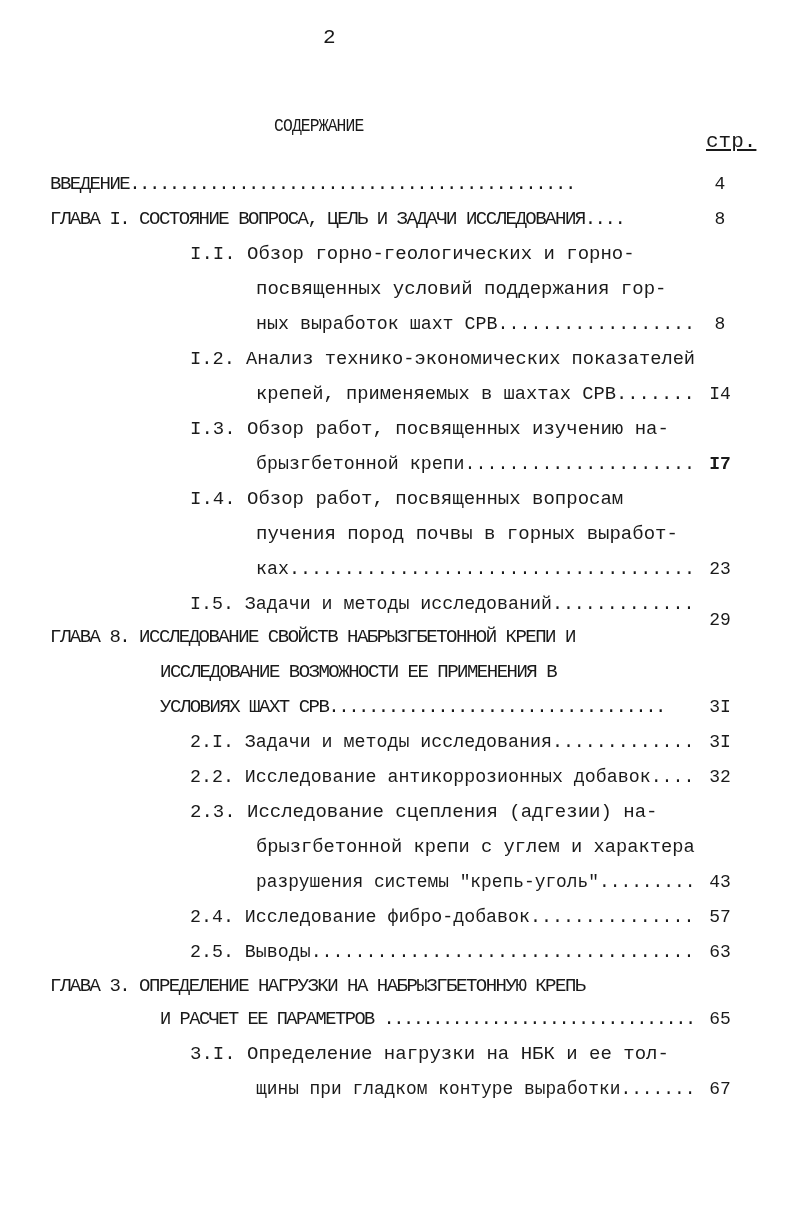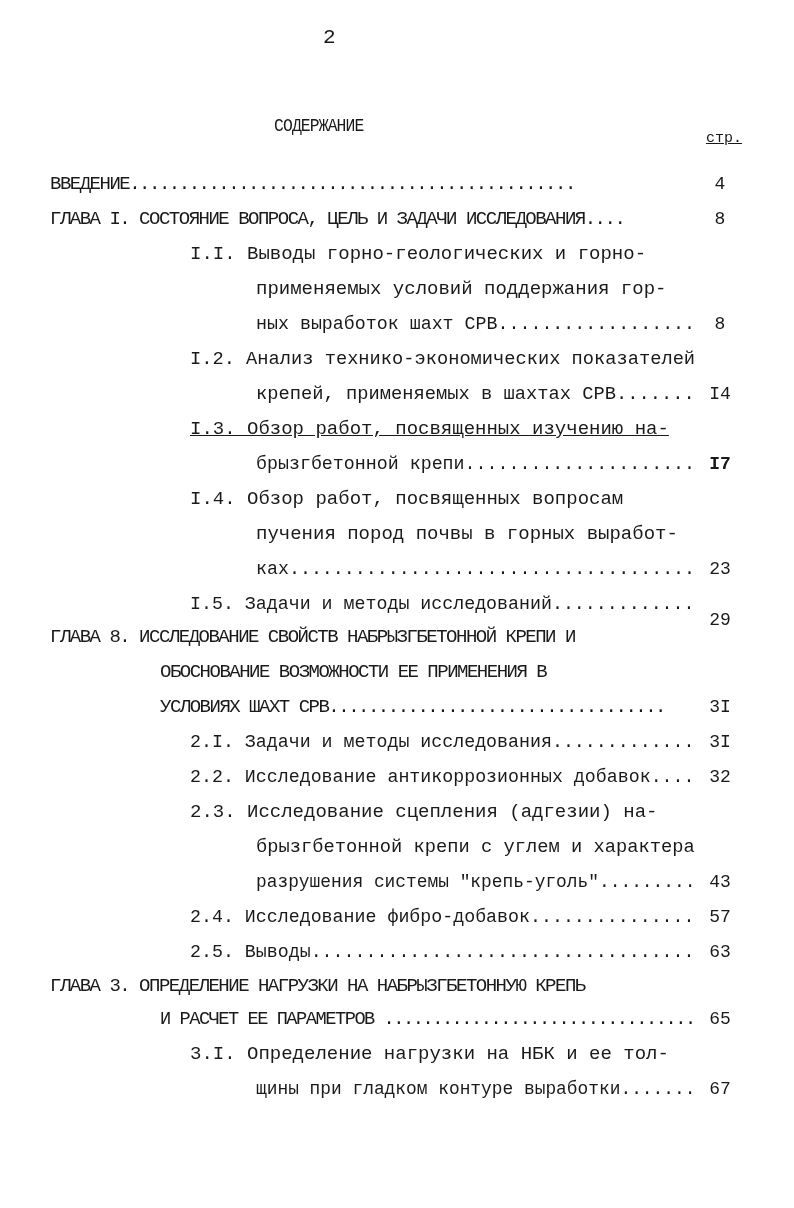--- a/index.html
+++ b/index.html
@@ -1,53 +1,53 @@
 <!DOCTYPE html>
 <html><head>
 <meta charset="utf-8">
 <style>
   html, body { margin: 0; padding: 0; background: #ffffff; }
   body { width: 794px; height: 1208px; position: relative; overflow: hidden;
          font-family: "Liberation Mono", "DejaVu Sans Mono", monospace; color: #1a1a1a; }
   .pg { position: absolute; left: 323px; top: 26px; font-size: 21px; }
   .title { position: absolute; left: 274px; top: 115px; font-size: 19px; letter-spacing: -1px; transform: scaleX(0.86); transform-origin: left; }
-  .str { position: absolute; left: 706px; top: 130px; font-size: 15px; text-decoration: underline; }
+  .str { position: absolute; left: 706px; top: 130px; font-size: 21px; text-decoration: underline; }
   .line { position: absolute; font-size: 19px; white-space: nowrap; height: 28px; line-height: 28px; }
   .caps { letter-spacing: -1.5px; }
   .num { position: absolute; font-size: 18px; left: 700px; width: 40px; text-align: center; height: 28px; line-height: 28px; }
 </style>
 </head>
 <body>
 
 <div class="pg">2</div>
 <div class="title">СОДЕРЖАНИЕ</div>
 <div class="str">стр.</div>
 <div id="toc">
     <div class="line caps" style="left: 50px; top: 170px;">ВВЕДЕНИЕ.............................................</div>
     <div class="num" style="top: 170px;">4</div>
     <div class="line caps" style="left: 50px; top: 205px;">ГЛАВА I.  СОСТОЯНИЕ ВОПРОСА, ЦЕЛЬ И ЗАДАЧИ ИССЛЕДОВАНИЯ....</div>
     <div class="num" style="top: 205px;">8</div>
-    <div class="line" style="left: 190px; top: 240px;">I.I.  Выводы горно-геологических и горно-</div>
-    <div class="line" style="left: 256px; top: 275px;">применяемых условий поддержания гор-</div>
+    <div class="line" style="left: 190px; top: 240px;">I.I.  Обзор горно-геологических и горно-</div>
+    <div class="line" style="left: 256px; top: 275px;">посвященных условий поддержания гор-</div>
     <div class="line" style="left: 256px; top: 310px; transform: scaleX(0.962719); transform-origin: left center;">ных выработок шахт СРВ..................</div>
     <div class="num" style="top: 310px;">8</div>
     <div class="line" style="left: 190px; top: 345px; transform: scaleX(0.984405); transform-origin: left center;">I.2.  Анализ технико-экономических показателей</div>
     <div class="line" style="left: 256px; top: 380px; transform: scaleX(0.986517); transform-origin: left center;">крепей, применяемых в шахтах СРВ.......</div>
     <div class="num" style="top: 380px;">I4</div>
-    <div class="line" style="left: 190px; top: 415px; text-decoration: underline;">I.3.  Обзор работ, посвященных изучению на-</div>
+    <div class="line" style="left: 190px; top: 415px;">I.3.  Обзор работ, посвященных изучению на-</div>
     <div class="line" style="left: 256px; top: 450px; transform: scaleX(0.962719); transform-origin: left center;">брызгбетонной крепи.....................</div>
     <div class="num" style="top: 450px; font-weight: bold;">I7</div>
     <div class="line" style="left: 190px; top: 485px; text-align: right;">I.4.  Обзор работ, посвященных вопросам</div>
     <div class="line" style="left: 256px; top: 520px;">пучения пород почвы в горных выработ-</div>
     <div class="line" style="left: 256px; top: 555px; transform: scaleX(0.962719); transform-origin: left center;">ках.....................................</div>
     <div class="num" style="top: 555px;">23</div>
     <div class="line" style="left: 190px; top: 590px; transform: scaleX(0.961905); transform-origin: left center;">I.5.  Задачи и методы исследований.............</div>
     <div class="num" style="top: 590px; margin-top: 16px;">29</div>
     <div class="line caps" style="left: 50px; top: 623px;">ГЛАВА 8.  ИССЛЕДОВАНИЕ СВОЙСТВ НАБРЫЗГБЕТОННОЙ КРЕПИ И</div>
-    <div class="line caps" style="left: 160px; top: 658px;">ОБОСНОВАНИЕ ВОЗМОЖНОСТИ ЕЕ ПРИМЕНЕНИЯ В</div>
+    <div class="line caps" style="left: 160px; top: 658px;">ИССЛЕДОВАНИЕ ВОЗМОЖНОСТИ ЕЕ ПРИМЕНЕНИЯ В</div>
     <div class="line caps" style="left: 160px; top: 693px; text-align: center;">УСЛОВИЯХ ШАХТ СРВ..................................</div>
     <div class="num" style="top: 693px;">3I</div>
     <div class="line" style="left: 190px; top: 728px; transform: scaleX(0.961905); transform-origin: left center;">2.I.  Задачи и методы исследования.............</div>
     <div class="num" style="top: 728px;">3I</div>
     <div class="line" style="left: 190px; top: 763px; transform: scaleX(0.961905); transform-origin: left center;">2.2.  Исследование антикоррозионных добавок....</div>
     <div class="num" style="top: 763px;">32</div>
     <div class="line" style="left: 190px; top: 798px;">2.3.  Исследование сцепления (адгезии) на-</div>
     <div class="line" style="left: 256px; top: 833px; transform: scaleX(0.986517); transform-origin: left center;">брызгбетонной крепи с углем и характера</div>
     <div class="line" style="left: 256px; top: 868px; transform: scaleX(0.940043); transform-origin: left center;">разрушения системы "крепь-уголь".........</div>
     <div class="num" style="top: 868px;">43</div>

